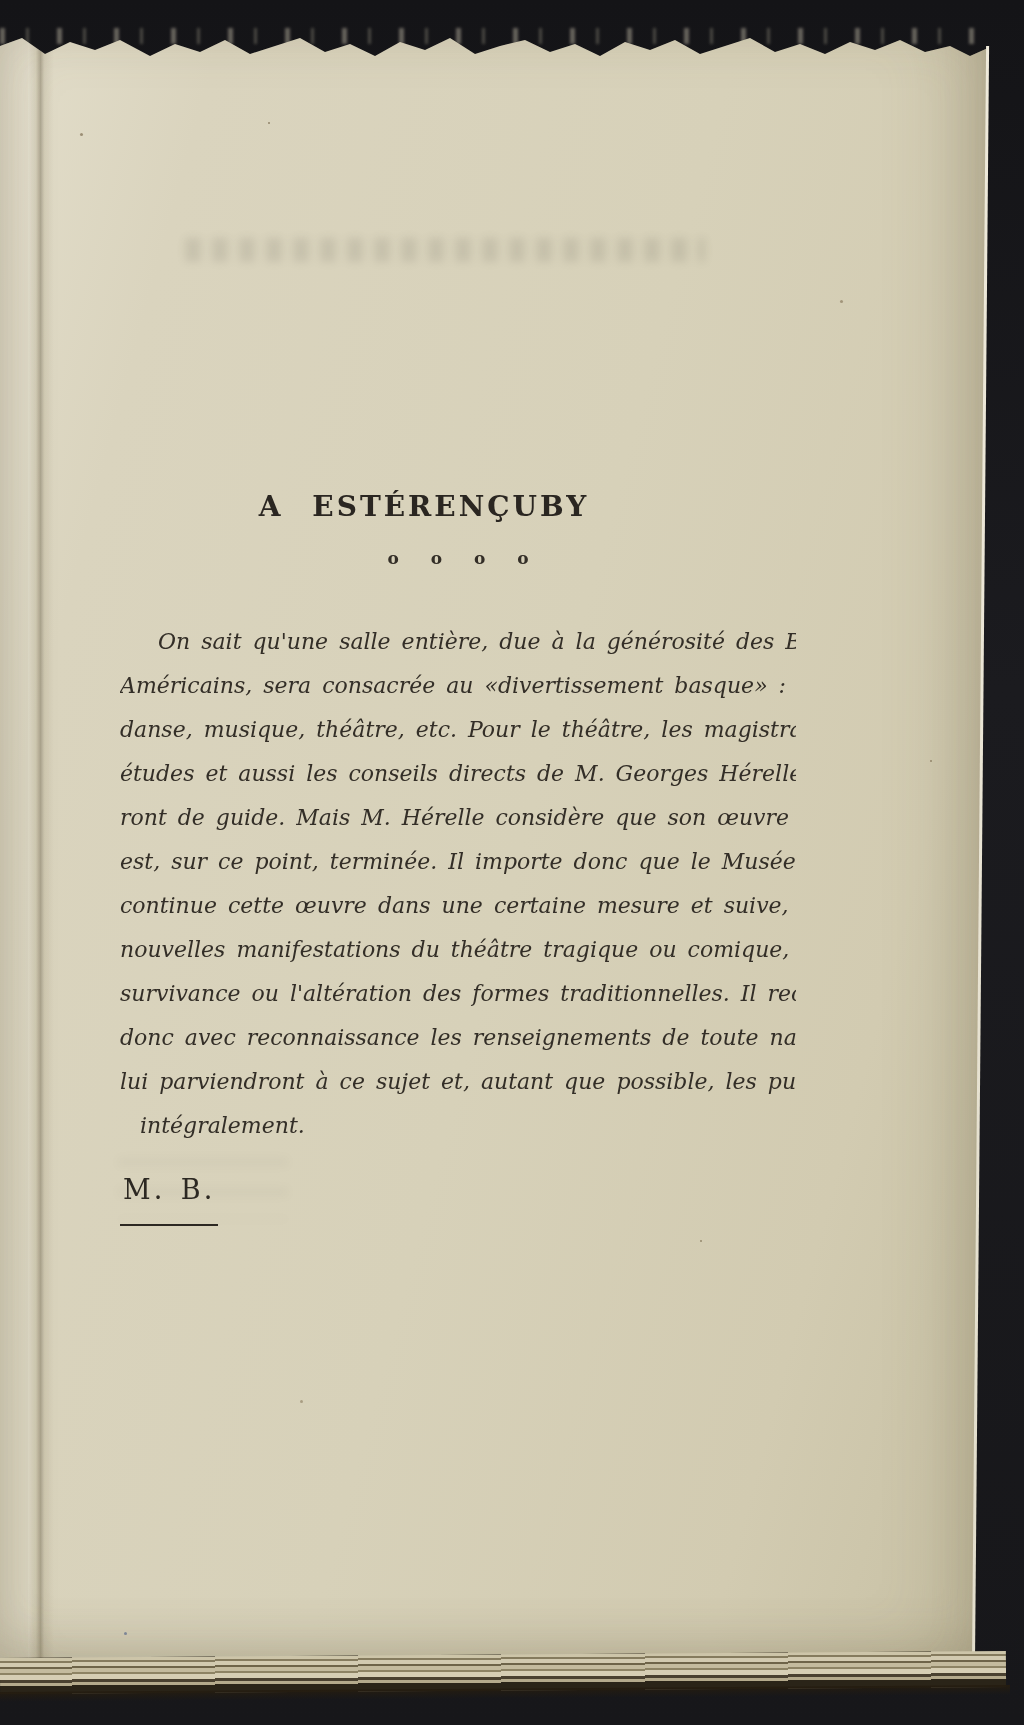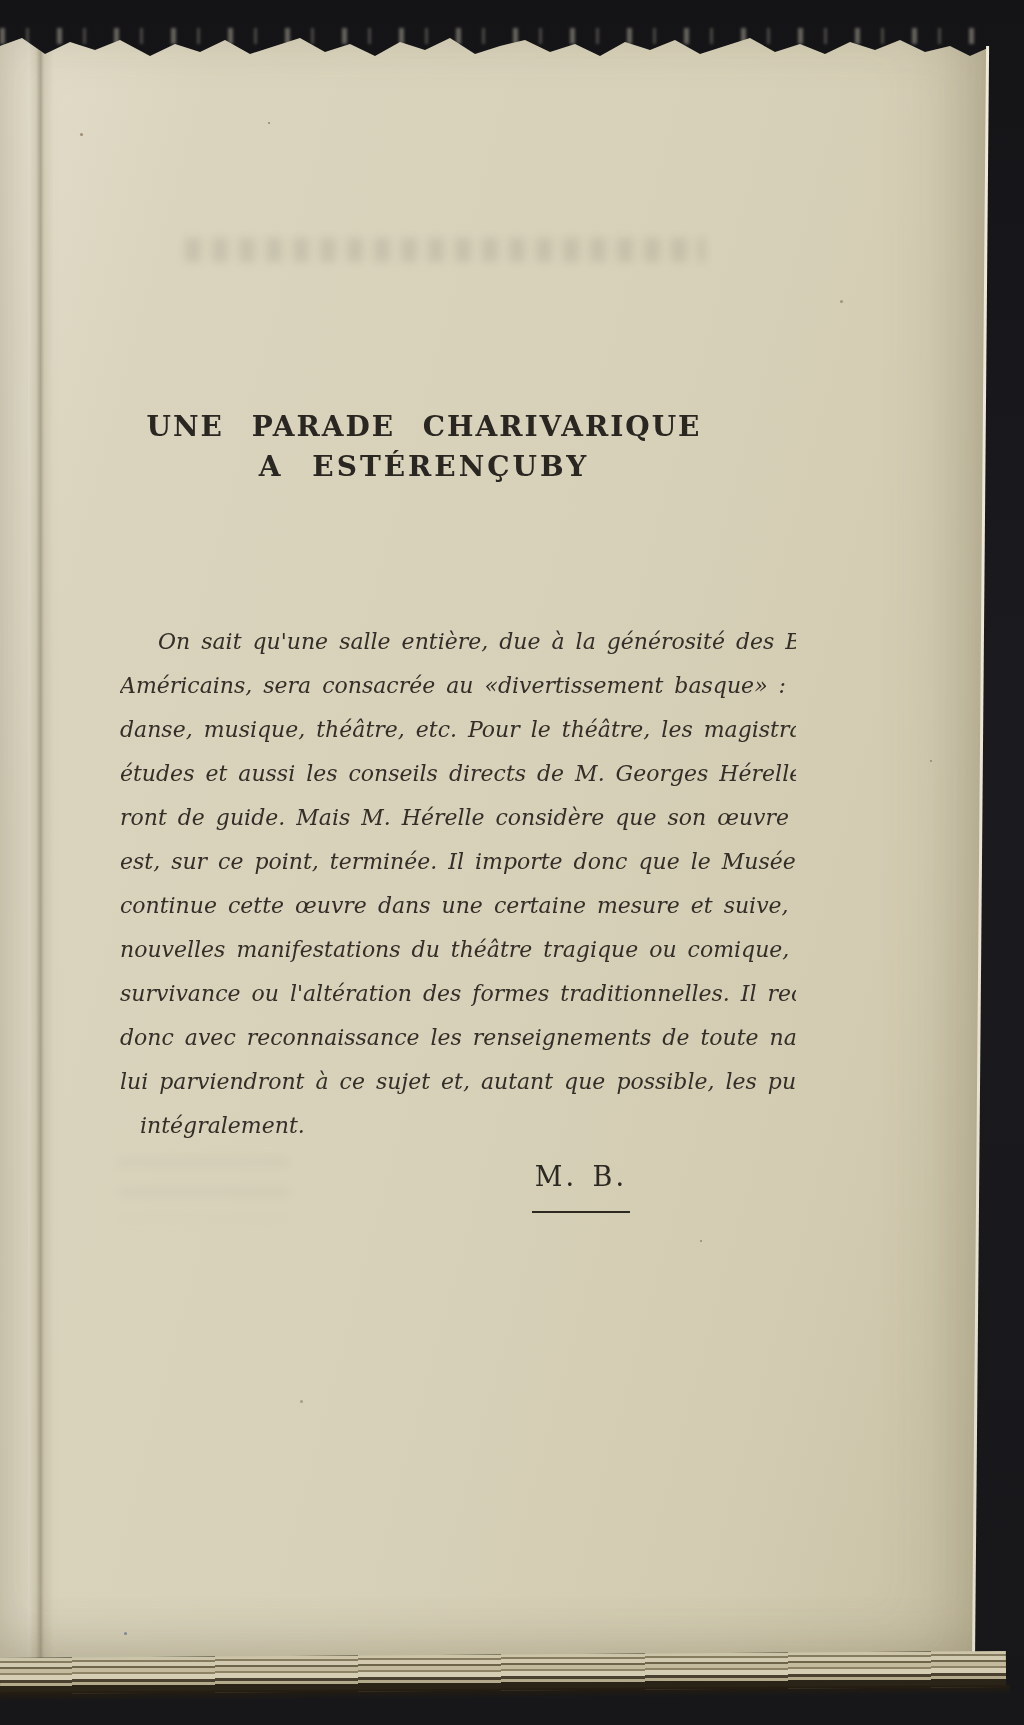--- a/index.html
+++ b/index.html
@@ -34,47 +34,47 @@
   .ghost-low{position:absolute;left:118px;top:1158px;width:170px;height:62px;
          background:repeating-linear-gradient(180deg,rgba(90,88,76,.5) 0 8px,transparent 8px 30px);
          filter:blur(5px);opacity:.10;}
   
   .speck{position:absolute;border-radius:50%;}
   
   .title{position:absolute;left:120px;width:676px;margin:0;text-align:center;
          transform:translateX(-34px);
          font-weight:bold;font-size:28px;letter-spacing:2px;word-spacing:16px;color:#2a2621;}
   .title.l1{top:410px;}
-  .title.l2{top:450px;letter-spacing:3px;}
+  .title.l2{top:490px;letter-spacing:3px;}
   .ornament{position:absolute;left:120px;top:548px;width:676px;text-align:center;
          font-weight:bold;font-size:17px;word-spacing:26px;color:#332e27;}
   .bodyblock{position:absolute;left:120px;top:620px;width:676px;color:#332e27;
          font-style:italic;font-size:22px;line-height:44px;word-spacing:4px;}
   .line{text-align:justify;text-align-last:justify;overflow:hidden;white-space:nowrap;height:44px;}
   .line.first{padding-left:38px;}
   .line.last{text-align-last:left;margin-left:20px;}
-  .sig-wrap{margin-top:7px;text-align:right;padding-right:166px;font-style:normal;}
+  .sig-wrap{margin-top:20px;padding-right:166px;font-style:normal;}
   .signature{display:inline-block;font-size:27px;letter-spacing:3px;color:#2c2822;
          border-bottom:2px solid #2c2822;padding:0 3px 12px 3px;}
 </style>
 </head>
 <body>
 
 <div class="stage">
   <div class="fuzz"></div>
 
   <div class="paper">
     <div class="left-light"></div>
     <div class="crease"></div>
     <div class="ghost-top"></div>
     <div class="ghost-low"></div>
 
-    <h1 class="title l1">UNE PARADE CHARIVARIQUE</h1>
     <h1 class="title l2">A ESTÉRENÇUBY</h1>
 
+    <div class="ornament">o o o o</div>
 
     <div class="bodyblock">
       <div class="line first">On sait qu'une salle entière, due à la générosité des Basques-</div>
       <div class="line">Américains, sera consacrée au «divertissement basque» : pelote,</div>
       <div class="line">danse, musique, théâtre, etc. Pour le théâtre, les magistrales</div>
       <div class="line">études et aussi les conseils directs de M. Georges Hérelle servi-</div>
       <div class="line">ront de guide. Mais M. Hérelle considère que son œuvre écrite</div>
       <div class="line">est, sur ce point, terminée. Il importe donc que le Musée Basque</div>
       <div class="line">continue cette œuvre dans une certaine mesure et suive, dans les</div>
       <div class="line">nouvelles manifestations du théâtre tragique ou comique, la</div>

